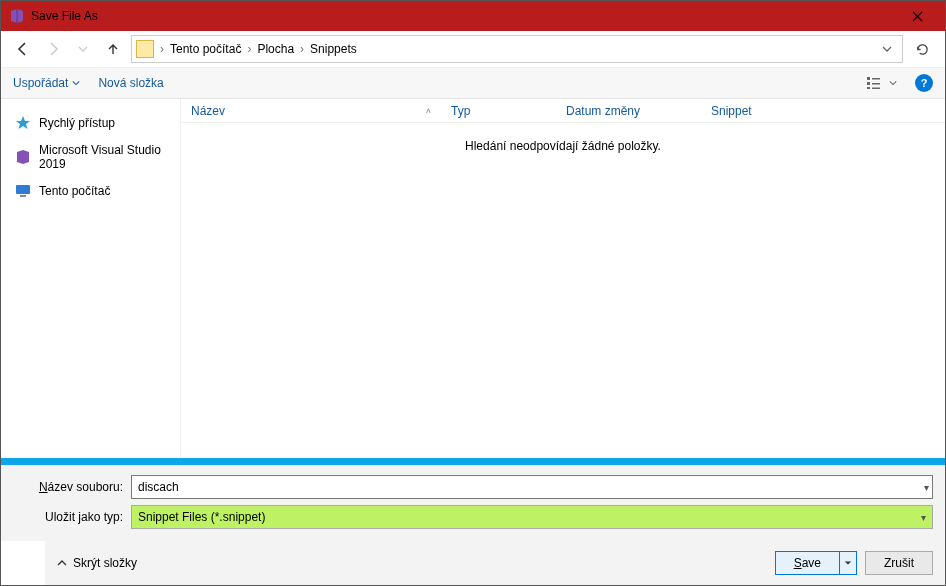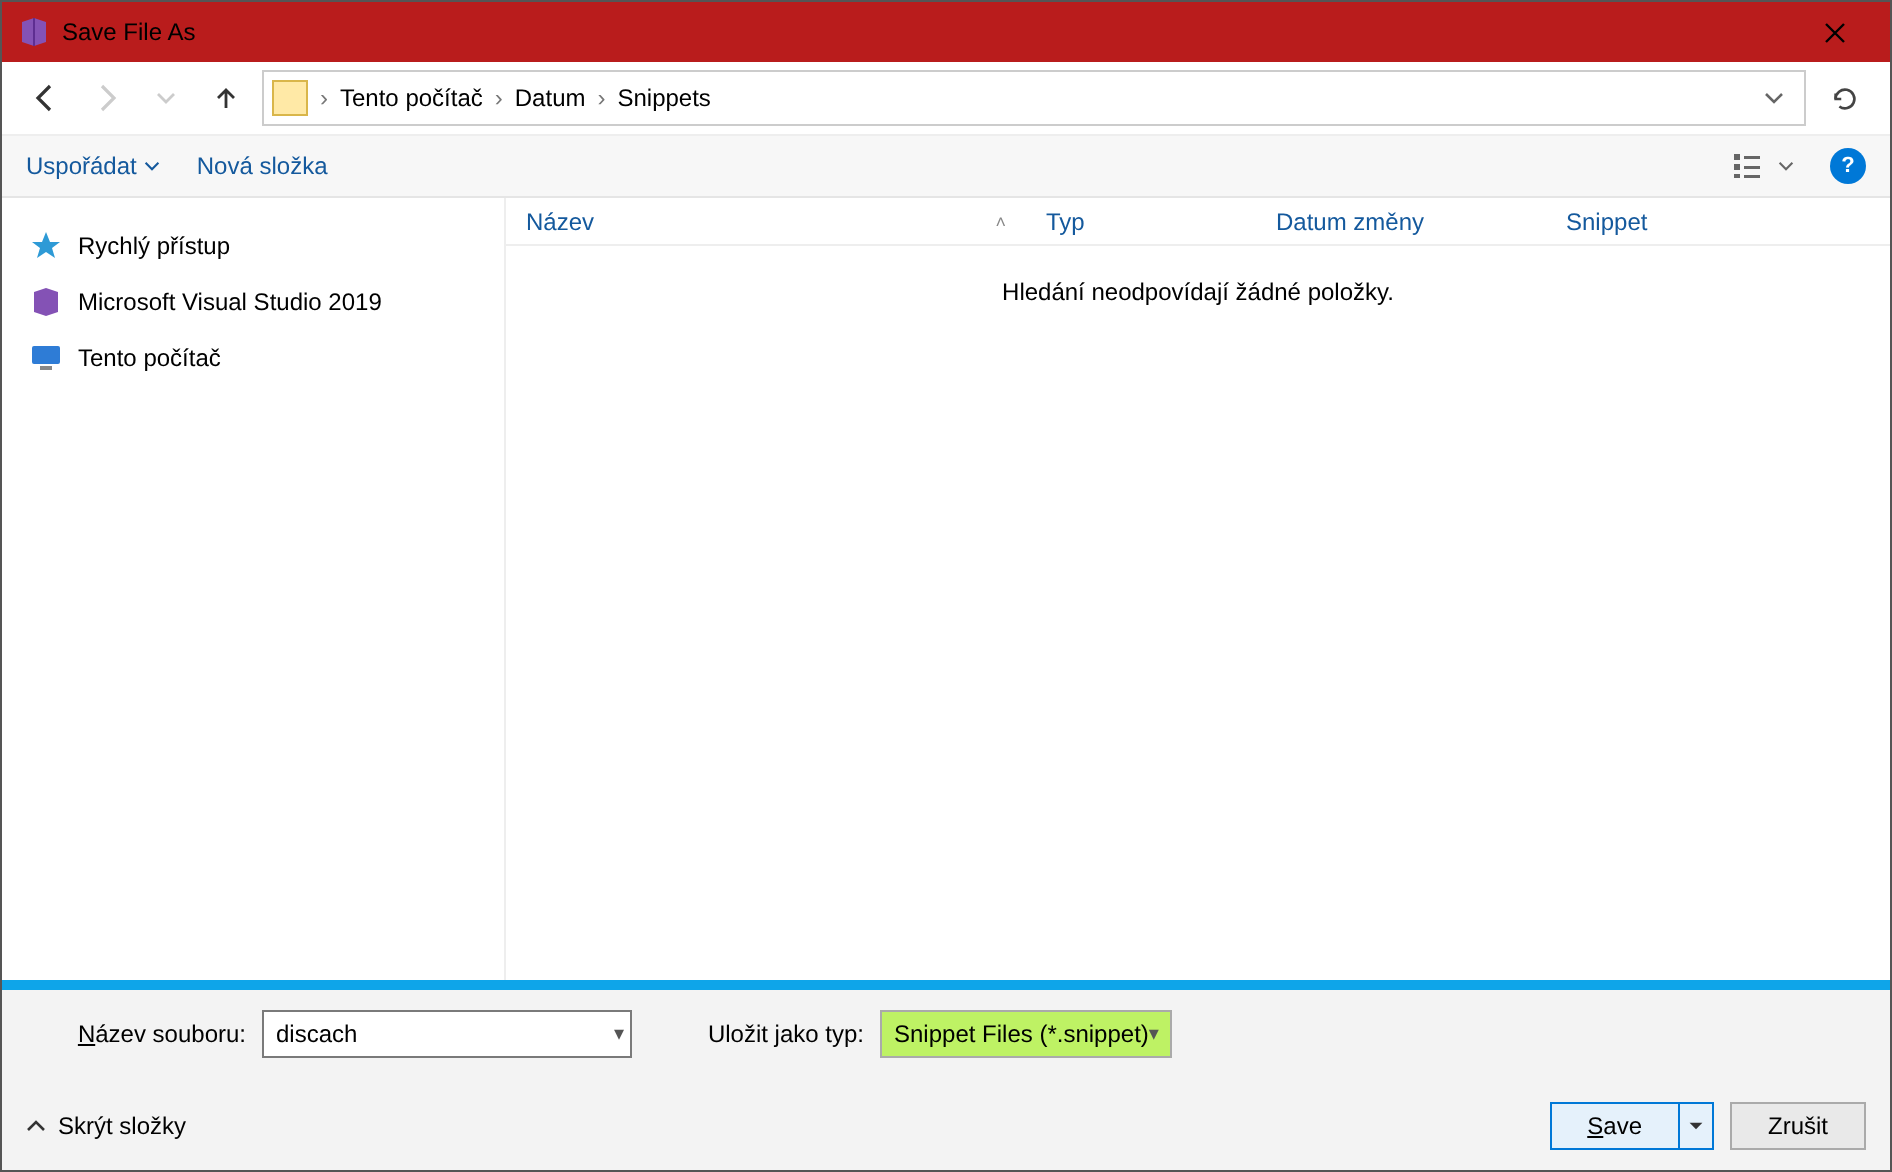--- a/index.html
+++ b/index.html
@@ -29,45 +29,45 @@
 
 
 .toolbarrow { height: 32px; background: #f7f7f7; border-top: 1px solid #eee; border-bottom: 1px solid #e5e5e5; display: flex; align-items: center; padding: 0 12px; gap: 18px; }
 .toolbarrow .link { color: #14599d; cursor: pointer; display: flex; align-items: center; gap: 4px; }
 .toolbarrow .spacer { flex: 1; }
 .toolbarrow .view-btn { display: flex; align-items: center; gap: 4px; cursor: pointer; color: #555; }
 .toolbarrow .help { width: 18px; height: 18px; border-radius: 50%; background: #0078d7; color: #fff; display: flex; align-items: center; justify-content: center; font-weight: bold; font-size: 11px; cursor: pointer; }
 
 
 .main { flex: 1; display: flex; overflow: hidden; }
-.sidebar { width: 252px; border-right: 1px solid #eee; padding: 10px 6px; }
+.sidebar { width: 180px; border-right: 1px solid #eee; padding: 10px 6px; }
 .sidebar .item { display: flex; align-items: center; gap: 8px; padding: 6px 8px; cursor: pointer; }
 .sidebar .icon { width: 16px; height: 16px; display: flex; align-items: center; justify-content: center; }
 
 .filepane { flex: 1; display: flex; flex-direction: column; }
 .filepane .cols { height: 24px; border-bottom: 1px solid #eee; display: flex; align-items: center; color: #14599d; }
 .filepane .col { padding: 0 10px; height: 100%; display: flex; align-items: center; cursor: pointer; }
 .filepane .col.name { width: 260px; justify-content: space-between; }
 .filepane .col.date { width: 145px; }
 .filepane .col.type { width: 115px; }
 .filepane .col.size { width: 90px; }
 .filepane .sort-caret { color: #888; font-size: 9px; }
 .filepane .empty { flex: 1; display: flex; align-items: flex-start; justify-content: center; padding-top: 16px; color: #000000; }
 
 
-.bottom { border-top: 5px solid #0ea5e9; background: #f3f3f3; padding: 10px 12px 12px 12px; display: flex; flex-direction: row; gap: 6px; }
+.bottom { border-top: 7px solid #0ea5e9; background: #f3f3f3; padding: 10px 12px 12px 12px; display: flex; flex-direction: column; gap: 6px; }
 .form-row { display: flex; align-items: center; gap: 8px; }
 .form-row label { width: 110px; text-align: right; }
 .form-row label .ul { text-decoration: underline; }
 .filename-wrap { flex: 1; position: relative; }
 .filename-input { width: 100%; height: 24px; border: 1px solid #7a7a7a; padding: 0 22px 0 6px; background: #fff; }
 .filename-dd { position: absolute; right: 4px; top: 50%; transform: translateY(-50%); color: #555; pointer-events: none; font-size: 10px; }
 .type-select { flex: 1; height: 24px; border: 1px solid #aaa; background: #bef264; display: flex; align-items: center; padding: 0 6px; cursor: pointer; justify-content: space-between; }
 
-.footer { display: flex; align-items: center; padding: 10px 12px; background: #f3f3f3; }
+.footer { display: flex; align-items: center; padding: 10px 12px; background: #f3f3f3; margin-left: 44px; }
 .footer .hide { display: flex; align-items: center; gap: 6px; cursor: pointer; }
 .footer .spacer { flex: 1; }
 .btn { height: 24px; border: 1px solid #aaa; background: #e9e9e9; padding: 0 18px; cursor: pointer; display: flex; align-items: center; }
 .btn.primary { border: 1px solid #0078d7; background: #e5f1fb; }
 .save-group { display: flex; margin-right: 8px; }
 .save-group .btn { border-right: none; }
 .save-group .split { width: 18px; border: 1px solid #0078d7; background: #e5f1fb; display: flex; align-items: center; justify-content: center; cursor: pointer; }
 .save-group .ul { text-decoration: underline; }
 
 svg { display: block; }
@@ -110,21 +110,21 @@
   <div class="nav-btn">
     <svg width="16" height="16" viewBox="0 0 16 16">
         <path d="M8 13 L8 4 M4 8 L8 4 L12 8" fill="none" stroke="#333" stroke-width="1.4"></path>
       </svg>
   </div>
   <div class="addressbar">
     <span class="folder-icon"></span>
     <span class="chev">›</span>
     <span class="crumb">Tento počítač</span>
     <span class="chev">›</span>
-    <span class="crumb">Datum</span>
+    <span class="crumb">Plocha</span>
     <span class="chev">›</span>
     <span class="crumb">Snippets</span>
     <span class="addr-spacer"></span>
     <span class="dd">
       <svg width="10" height="10" viewBox="0 0 10 10">
           <path d="M1 3 L5 7 L9 3" fill="none" stroke="#666" stroke-width="1.3"></path>
         </svg>
     </span>
   </div>
   <div class="refresh-btn">

